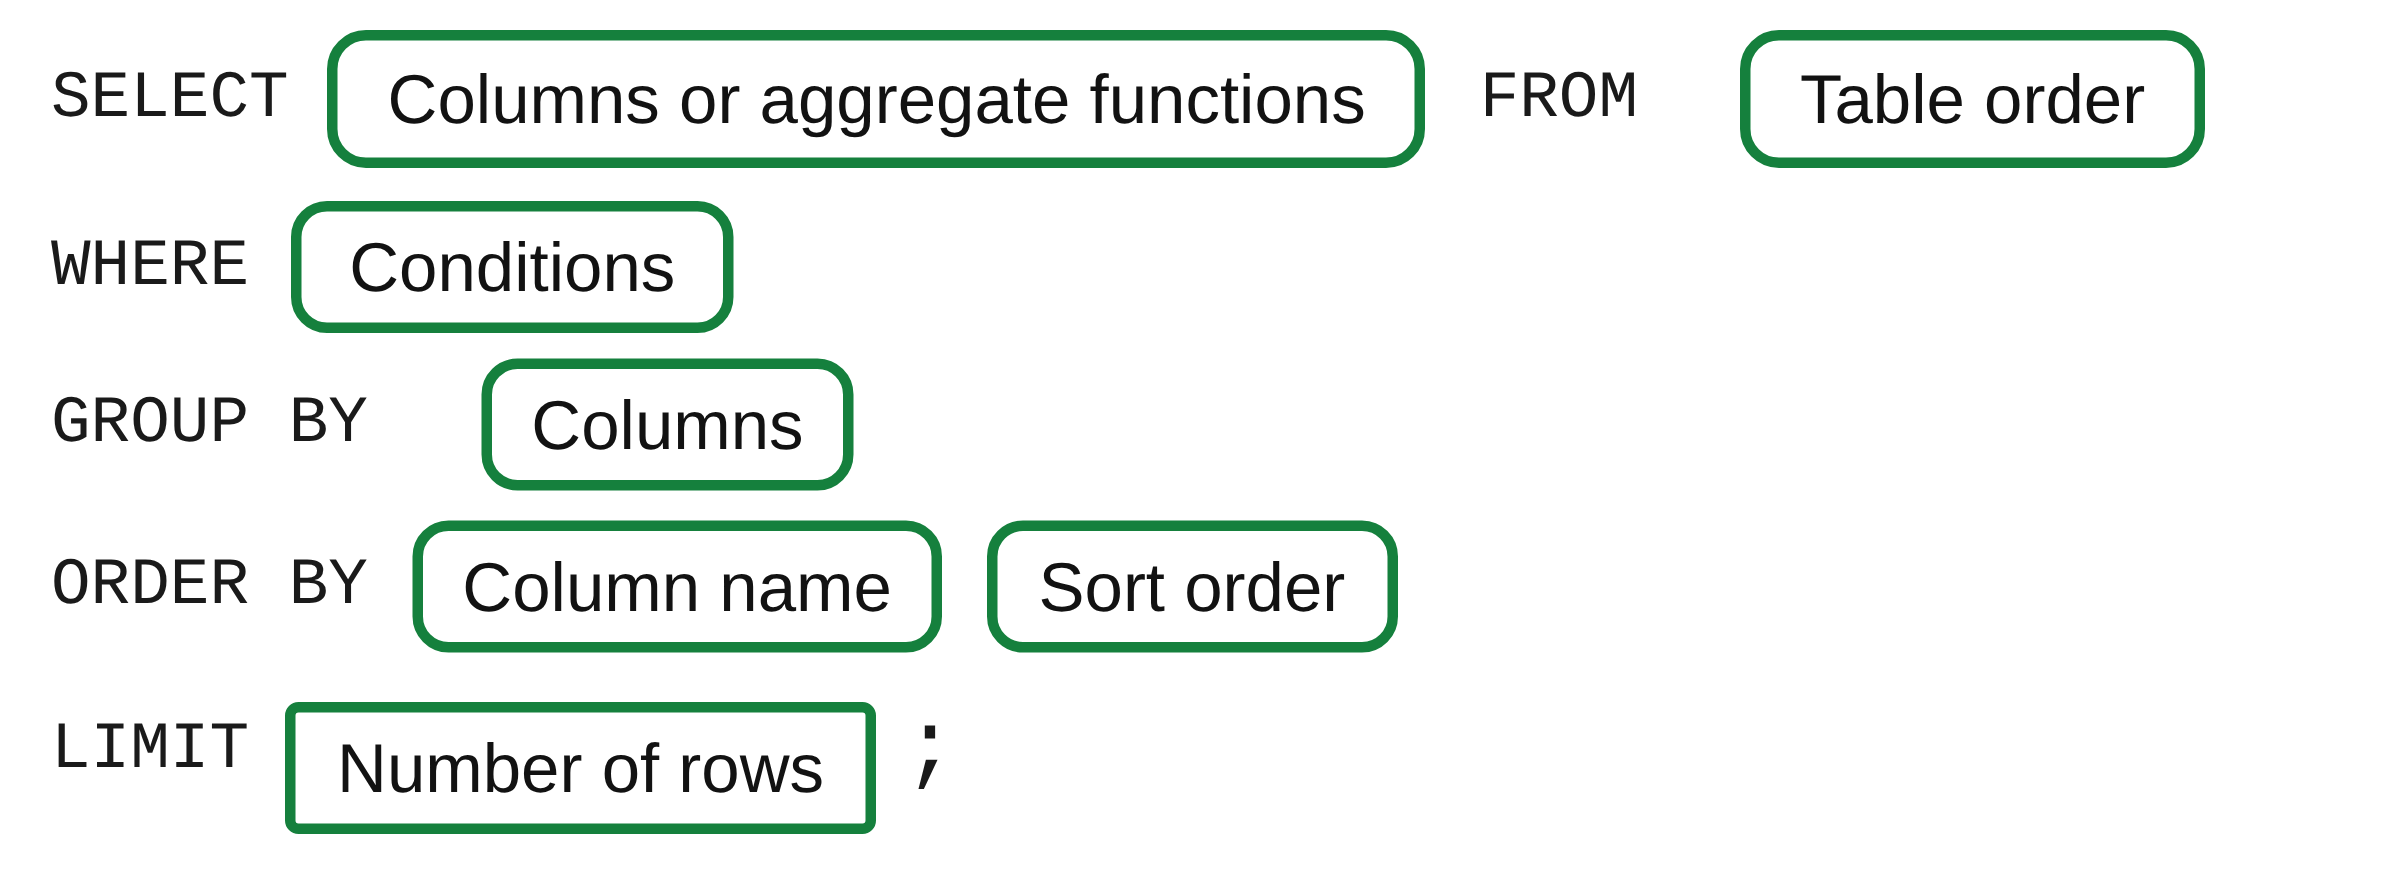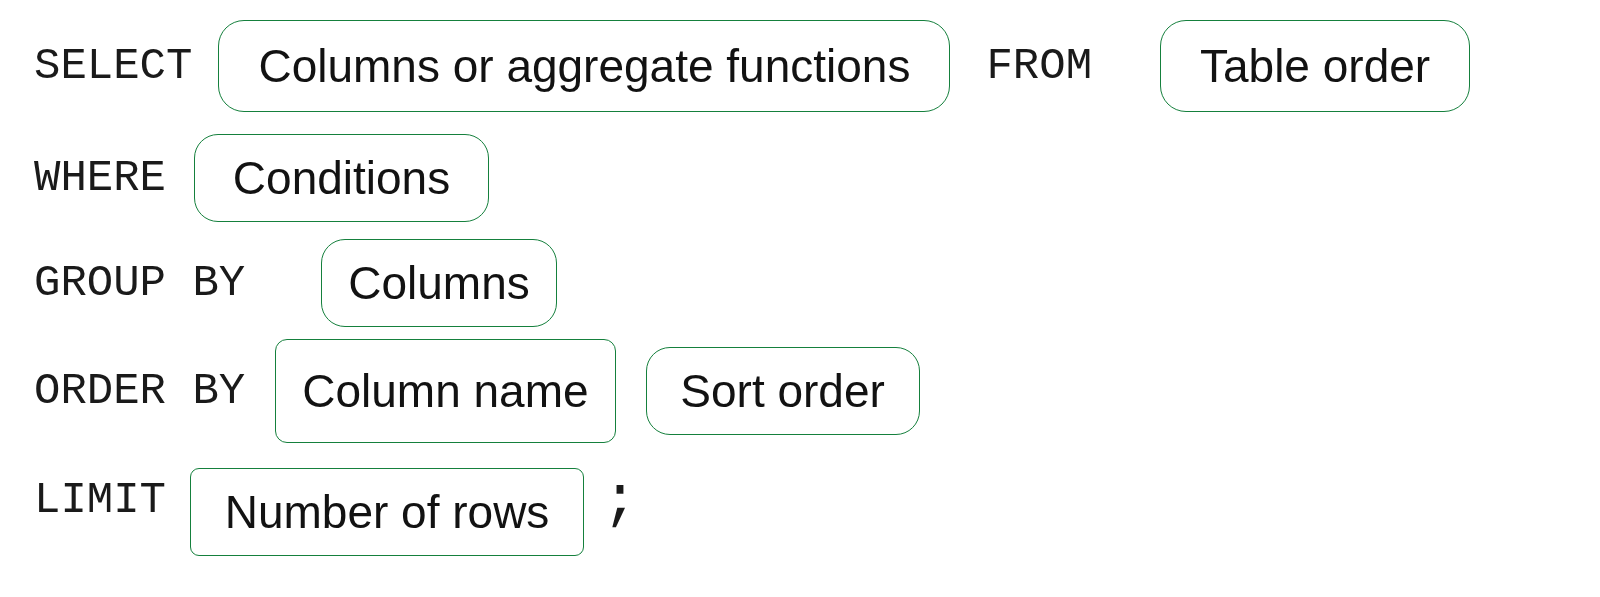--- a/index.html
+++ b/index.html
@@ -45,41 +45,41 @@
     color: #1a1a1a;
     white-space: pre;
     letter-spacing: 0px;
     display: inline-block;
   }
 
   .kw-pad-left { padding-left: 34px; }
 
   .slot {
     box-sizing: border-box;
-    border: 1px solid #15803d;
+    border: 7px solid #15803d;
     border-radius: 22px;
     background: #ffffff;
     display: flex;
     align-items: center;
     justify-content: center;
     color: #121212;
     font-family: "Liberation Sans", "DejaVu Sans", sans-serif;
     font-size: 46px;
     font-weight: 400;
     line-height: 1;
     white-space: nowrap;
     padding: 0 26px;
   }
 
   
   .slot-columns-agg  { margin-left: 26px; height: 92px;  min-width: 732px; border-radius: 26px; }
   .slot-table-name   { margin-left: 68px; height: 92px;  min-width: 310px; border-radius: 26px; }
   .slot-conditions   { margin-left: 28px; height: 88px;  min-width: 295px; border-radius: 24px; }
   .slot-group-cols   { margin-left: 28px; height: 88px;  min-width: 226px; border-radius: 24px; }
-  .slot-column-name  { margin-left: 30px; height: 104px;  min-width: 337px; border-radius: 12px; }
+  .slot-column-name  { margin-left: 30px; height: 88px;  min-width: 337px; border-radius: 24px; }
   .slot-sort-order   { margin-left: 30px; height: 88px;  min-width: 274px; border-radius: 24px; }
   .slot-num-rows     { margin-left: 24px; height: 88px;  min-width: 394px; border-radius: 9px; margin-top: 23px; }
 
   .gap-from { margin-left: 36px; }
 
   .semicolon {
     font-family: "Liberation Mono", "DejaVu Sans Mono", monospace;
     font-size: 60px;
     color: #1a1a1a;
     margin-left: 18px;

